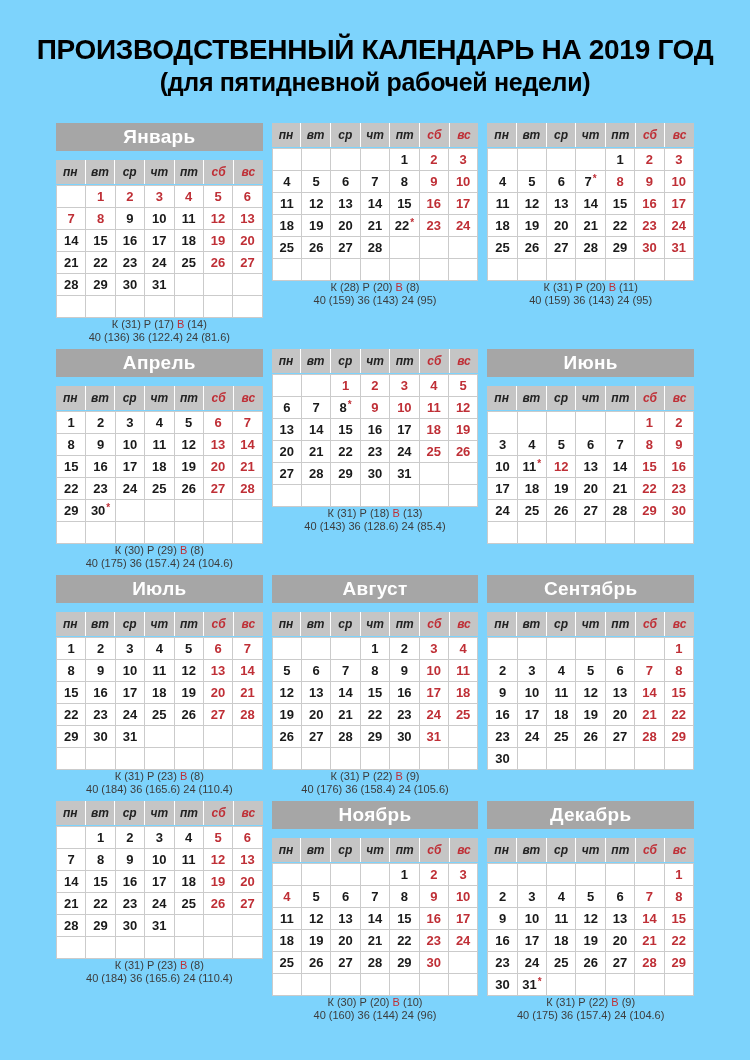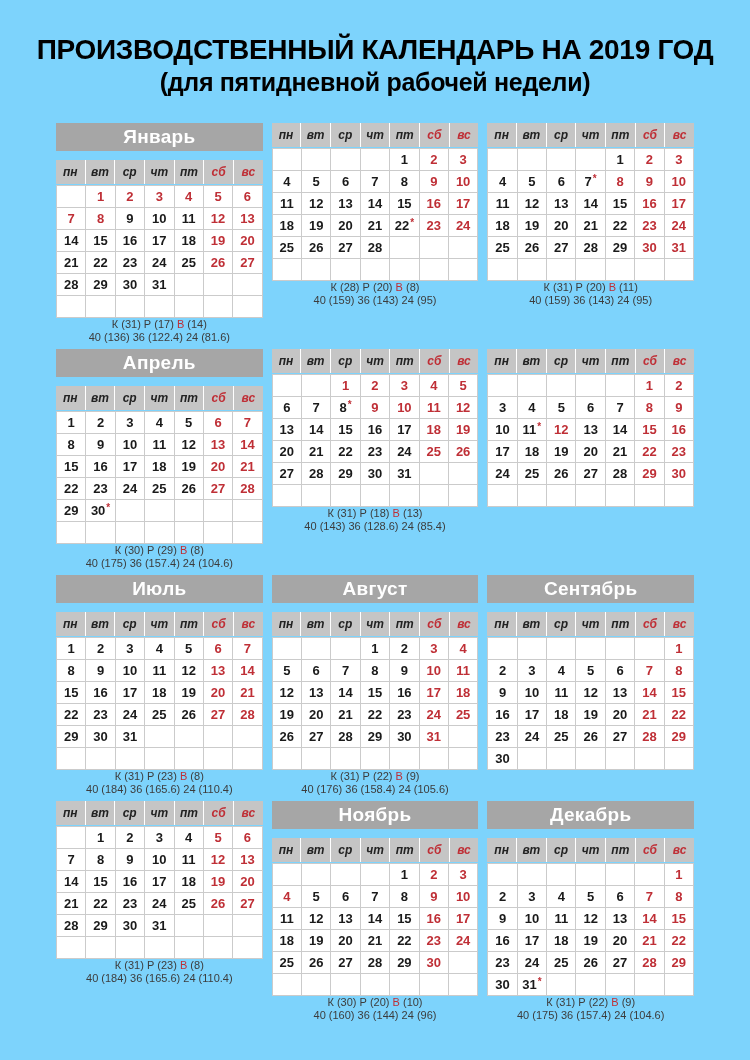--- a/index.html
+++ b/index.html
@@ -681,20 +681,21 @@
     <div class="stats">
       <div>
         <span>К (31) Р (18)</span>
         <span class="red-v">В</span>
         <span>(13)</span>
       </div>
       <div>40 (143) 36 (128.6) 24 (85.4)</div>
     </div>
   </div>
       <div class="month-card">
+    <div class="month-header">Июнь</div>
     <div class="weekday-row">
           <div class="wd">пн</div>
           <div class="wd">вт</div>
           <div class="wd">ср</div>
           <div class="wd">чт</div>
           <div class="wd">пт</div>
           <div class="wd red">сб</div>
           <div class="wd red">вс</div>
         </div>
     <div class="day-grid">

